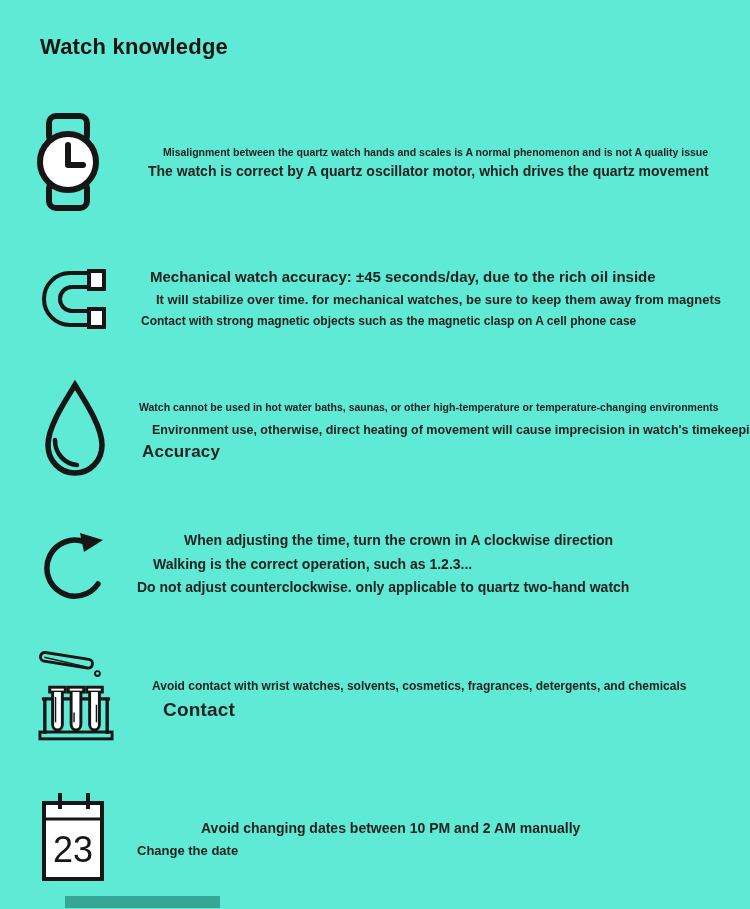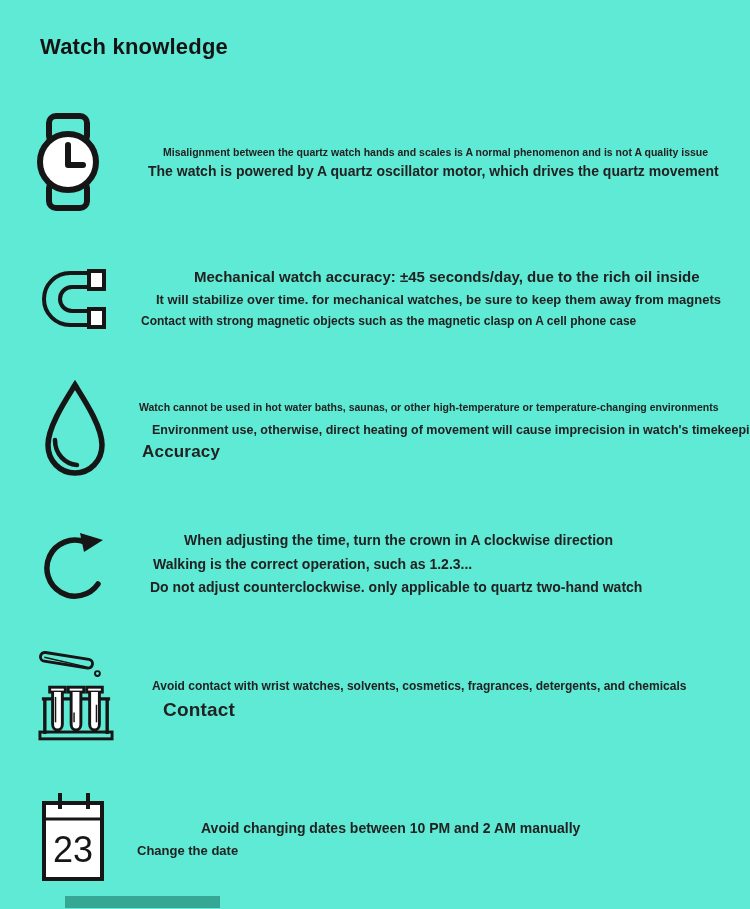--- a/index.html
+++ b/index.html
@@ -33,29 +33,29 @@
   
   .i1{left:35px;top:112px;width:66px;height:100px;}
   .i2{left:38px;top:266px;width:72px;height:66px;}
   .i3{left:40px;top:380px;width:70px;height:98px;}
   .i4{left:42px;top:526px;width:66px;height:79px;}
   .i5{left:38px;top:647px;width:76px;height:96px;}
   .i6{left:40px;top:789px;width:66px;height:96px;}
   
   .s1l1{left:163px;top:146px;}
   .s1l2{left:148px;top:163px;}
-  .s2l1{left:150px;top:268px;margin-left:44px;}
+  .s2l1{left:150px;top:268px;}
   .s2l2{left:156px;top:292px;}
   .s2l3{left:141px;top:314px;}
   .s3l1{left:139px;top:401px;}
   .s3l2{left:152px;top:423px;}
   .s3l3{left:142px;top:442px;}
   .s4l1{left:184px;top:532px;}
   .s4l2{left:153px;top:556px;}
-  .s4l3{left:150px;top:579px;}
+  .s4l3{left:137px;top:579px;}
   .s5l1{left:152px;top:679px;}
   .s5l2{left:142px;top:699px;}
   .s6l1{left:201px;top:820px;}
   .s6l2{left:137px;top:843px;}
   .accent-bar{
     position:absolute;left:65px;top:896px;width:155px;height:12px;
   }
   .cal-day{
     font-family:"Liberation Sans",sans-serif;
     font-weight:400;
@@ -70,21 +70,21 @@
 
   <div class="icon i1">
     <svg viewBox="0 0 66 100" fill="none">
       <rect x="14" y="4" width="38" height="27" rx="7" stroke="#161616" stroke-width="6"></rect>
       <rect x="14" y="69" width="38" height="27" rx="7" stroke="#161616" stroke-width="6"></rect>
       <circle cx="33" cy="50" r="28" fill="#ffffff" stroke="#161616" stroke-width="6"></circle>
       <path d="M33 33 V53 H48" stroke="#161616" stroke-width="6" stroke-linecap="round" stroke-linejoin="round"></path>
     </svg>
   </div>
   <div class="line t-xs s1l1">Misalignment between the quartz watch hands and scales is A normal phenomenon and is not A quality issue</div>
-  <div class="line t-l s1l2">The watch is powered by A quartz oscillator motor, which drives the quartz movement</div>
+  <div class="line t-l s1l2">The watch is correct by A quartz oscillator motor, which drives the quartz movement</div>
 
   <div class="icon i2">
     <svg viewBox="0 0 72 64" fill="none">
       <path d="M51 6 H32 A26 26 0 0 0 32 58 H51" stroke="#161616" stroke-width="4"></path>
       <path d="M51 20 H34 A12 12 0 0 0 34 44 H51" stroke="#161616" stroke-width="4"></path>
       <rect x="51" y="4" width="15" height="18" fill="#ffffff" stroke="#161616" stroke-width="4"></rect>
       <rect x="51" y="42" width="15" height="18" fill="#ffffff" stroke="#161616" stroke-width="4"></rect>
     </svg>
   </div>
   <div class="line t-xl s2l1">Mechanical watch accuracy: ±45 seconds/day, due to the rich oil inside</div>

